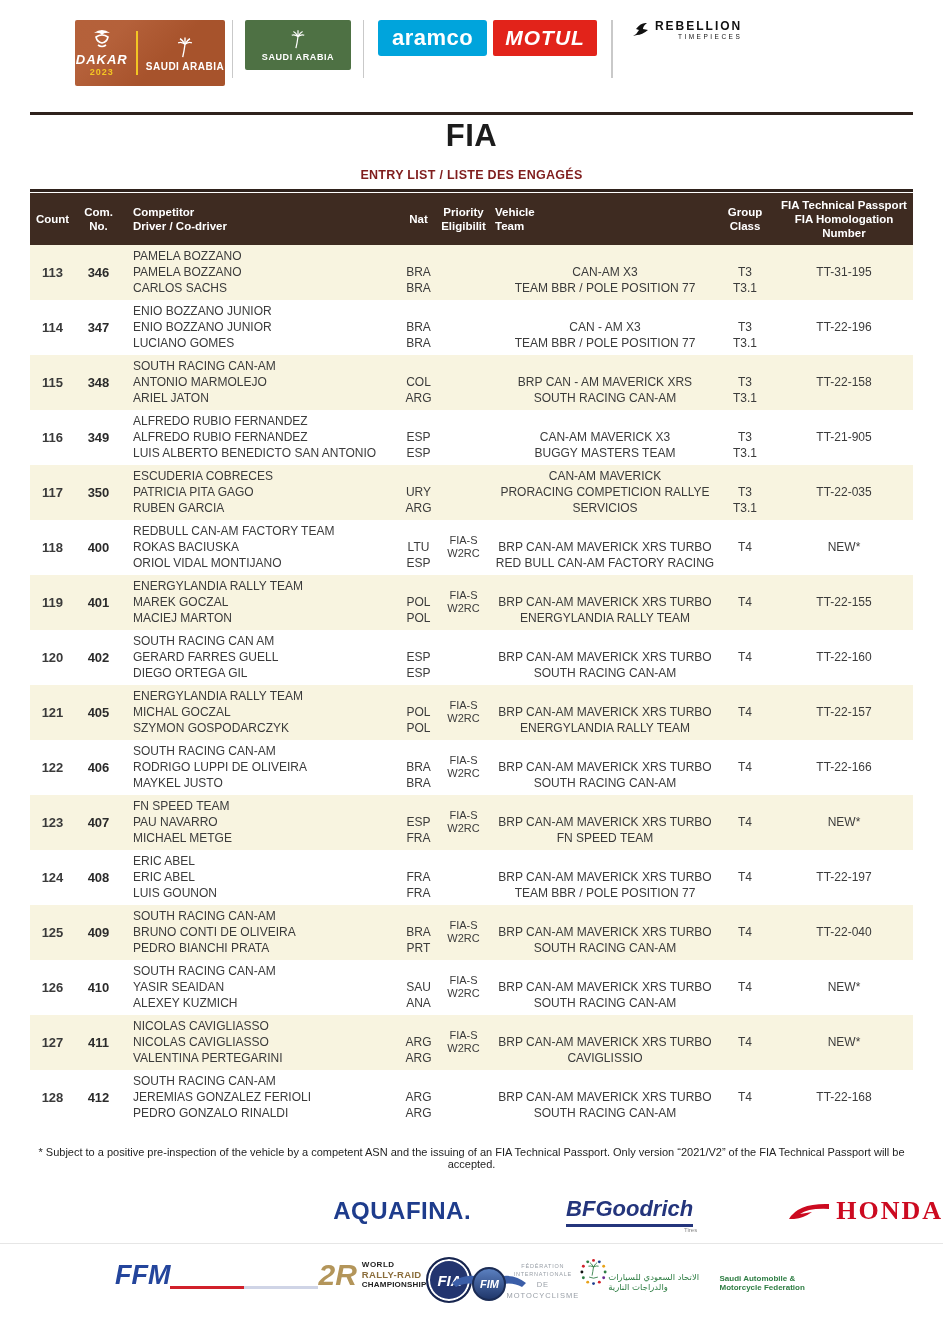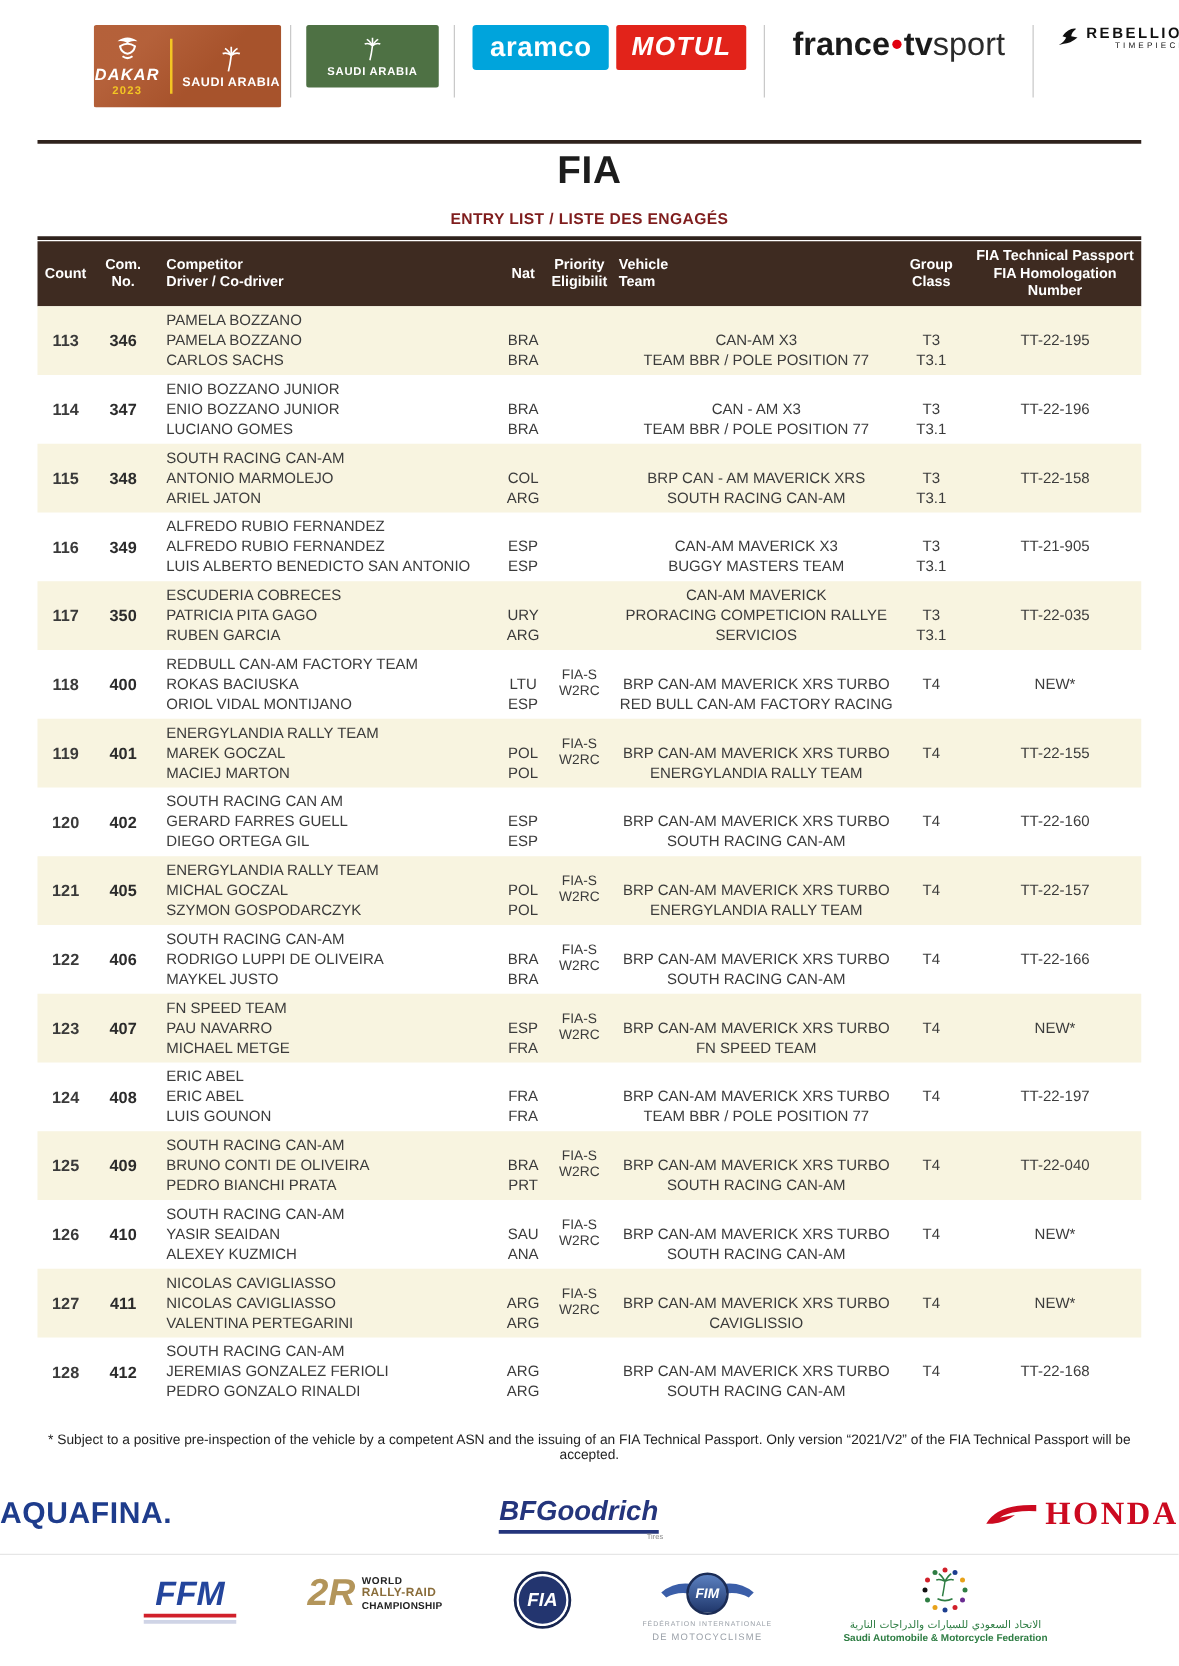--- a/index.html
+++ b/index.html
@@ -97,37 +97,37 @@
 
   
   .footnote {
     position:absolute; top:1146px; left:30px; right:30px;
     text-align:center; font-size:11px; color:#1f1f1f;
   }
 
   
   .sponsors {
     position:absolute; top:1185px; left:0; right:0; height:52px;
-    display:flex; align-items:center; justify-content:space-between; gap:95px;
+    display:flex; align-items:center; justify-content:flex-end; gap:95px;
   }
   .aquafina { font-size:24px; font-weight:bold; color:#1e3c8c; letter-spacing:.5px; }
   .bfg { font-size:22px; font-weight:bold; font-style:italic; color:#24357c;
          border-bottom:3px solid #24357c; padding-bottom:2px; position:relative; }
   .bfg .tires { font-style:normal; font-weight:normal; font-size:6px; color:#888; position:absolute; right:-4px; bottom:-9px; }
   .honda { display:flex; align-items:center; gap:6px; color:#cc0a20; }
   .honda-word { font-size:26px; font-weight:bold; letter-spacing:2px; font-family:"Liberation Serif", serif; }
 
   .divider-line { position:absolute; top:1243px; left:0; right:0; height:1px; background:#e6e6e6; }
 
   
   .orgs {
     position:absolute; top:1252px; left:115px; right:105px; height:78px;
     display:flex; align-items:flex-start; justify-content:space-between;
   }
-  .org { display:flex; flex-direction:column; align-items:center; }
+  .org { display:flex; flex-direction:row; align-items:flex-end; }
   .ffm { margin-top:10px; }
   .ffm-word { font-size:27px; font-weight:bold; font-style:italic; color:#24459c; line-height:1; }
   .ffm-bar { width:74px; height:3px; background:#d1202a; margin-top:2px; }
   .ffm-micro { width:74px; height:3px; background:#cfd4e6; margin-top:2px; }
 
   .wrrc { flex-direction:row; align-items:center; gap:5px; margin-top:8px; }
   .wrrc-2r { font-size:30px; font-weight:bold; color:#b3955a; line-height:1; font-style:italic; }
   .wrrc-text { display:flex; flex-direction:column; line-height:1; }
   .wrrc-w { font-size:8px; font-weight:bold; color:#222; letter-spacing:.5px; }
   .wrrc-rr { font-size:9.5px; font-weight:bold; color:#8a6d3b; letter-spacing:.3px; margin-top:1.5px; }
@@ -203,23 +203,20 @@
       <div class="saudi-label">SAUDI ARABIA</div>
     </div>
 
     <div class="vsep"></div>
 
     <div class="aramco-box">aramco</div>
     <div class="motul-box">MOTUL</div>
 
     <div class="vsep"></div>
 
-    <div class="francetv">
-      <span class="b">france</span><span class="dot">•</span><span class="b">tv</span><span class="sport">sport</span>
-    </div>
 
     <div class="vsep"></div>
 
     <div class="rebellion">
       <svg width="20" height="20" viewBox="0 0 20 20">
         <path d="M2 16 Q6 14 8 10 L5 9 Q10 2 16 3 Q12 6 12 9 L17 10 Q11 15 6 15 Z" fill="#111"></path>
       </svg>
       <div class="rebellion-text">
         <div class="rebellion-l1">REBELLION</div>
         <div class="rebellion-l2">TIMEPIECES</div>
@@ -281,21 +278,21 @@
             <div class="line"></div>
             <div class="line">CAN-AM X3</div>
             <div class="line">TEAM BBR / POLE POSITION 77</div>
           </div>
           <div class="lines group-cell">
             <div class="line"></div>
             <div class="line">T3</div>
             <div class="line">T3.1</div>
           </div>
           <div class="passport-cell">
-            <div class="">TT-22-195</div>
+            <div class="">TT-31-195</div>
           </div>
         </div>
         <div class="grid-cols trow">
           <div class="cell-center">
             <div class="count-val">114</div>
           </div>
           <div class="cell-center">
             <div class="num-val">347</div>
           </div>
           <div class="lines names-cell">

